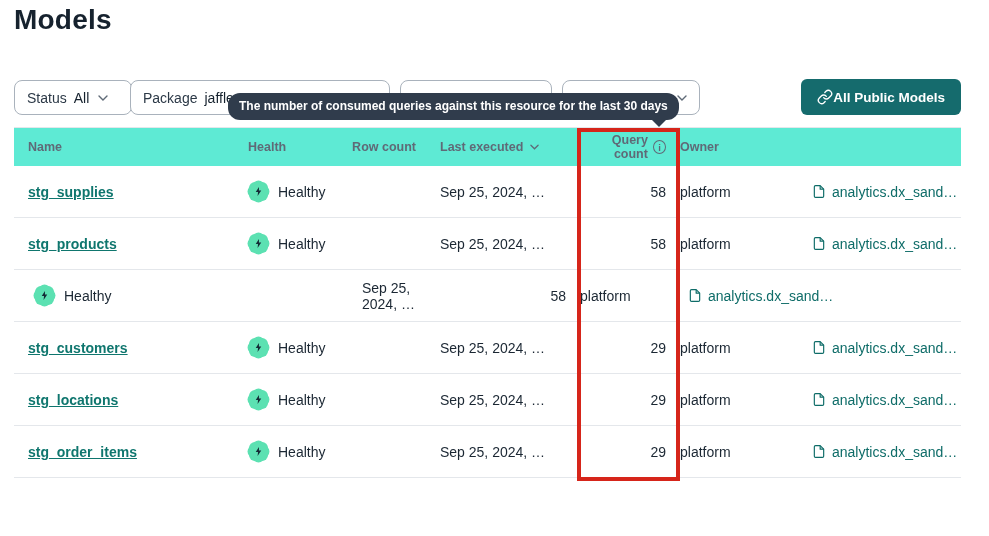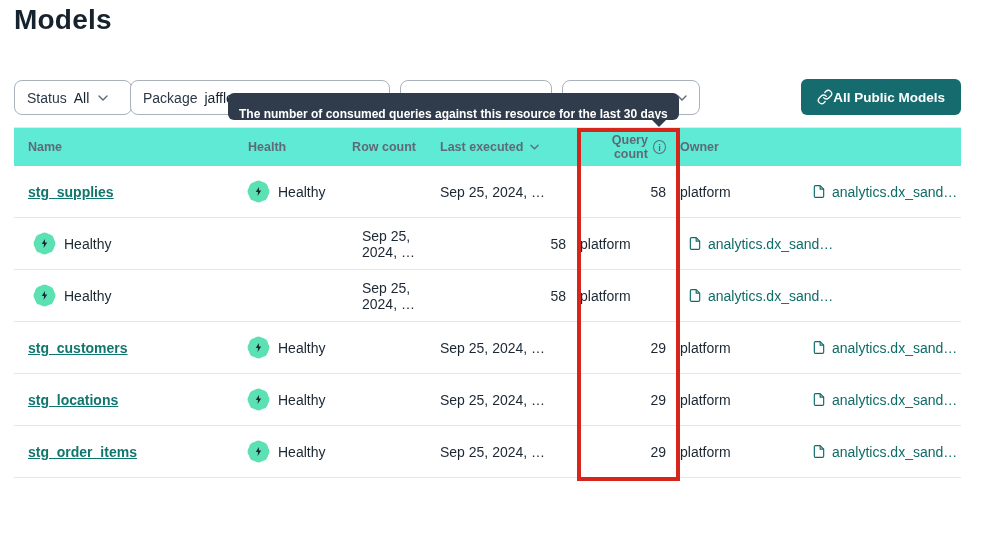--- a/index.html
+++ b/index.html
@@ -43,22 +43,22 @@
     font-family: "Liberation Sans", sans-serif;
     font-size: 13.5px; font-weight: 700;
     cursor: pointer;
   }
   
   .tooltip {
     position: absolute; left: 228px; top: 93px;
     background: #303c4c; color: #ffffff;
     font-size: 12px; font-weight: 700;
     line-height: 26px; height: 27px;
-    padding: 8px 11px;
-    border-radius: 6px;
+    padding: 0 11px;
+    border-radius: 12px;
     white-space: nowrap;
     z-index: 20;
   }
   .tooltip .arrow {
     position: absolute; bottom: -7px; right: 12px;
     width: 0; height: 0;
     border-left: 8px solid transparent;
     border-right: 8px solid transparent;
     border-top: 8px solid #303c4c;
   }
@@ -204,20 +204,21 @@
         <svg width="14" height="15" viewBox="0 0 24 24" fill="none" stroke="#0e6c68" stroke-width="2" stroke-linejoin="round">
             <path d="M14 2 H6 a2 2 0 0 0-2 2 v16 a2 2 0 0 0 2 2 h12 a2 2 0 0 0 2-2 V8 z"></path>
             <path d="M14 2 v6 h6"></path>
           </svg>
       </span>
       <a class="rel-link">analytics.dx_sand…</a>
     </div>
   </div>
 
   <div class="trow">
+    <div class="c-name"><a class="model-link">stg_products</a></div>
     <div class="c-health">
       <span class="seal">
           <svg width="11" height="11" viewBox="0 0 24 24" fill="#142b36">
             <path d="M13 2 L6 13 h5 l-1 9 L18 10 h-5 z"></path>
           </svg>
         </span>
       <span>Healthy</span>
     </div>
     <div class="c-rows"></div>
     <div class="c-last">Sep 25, 2024, …</div>

